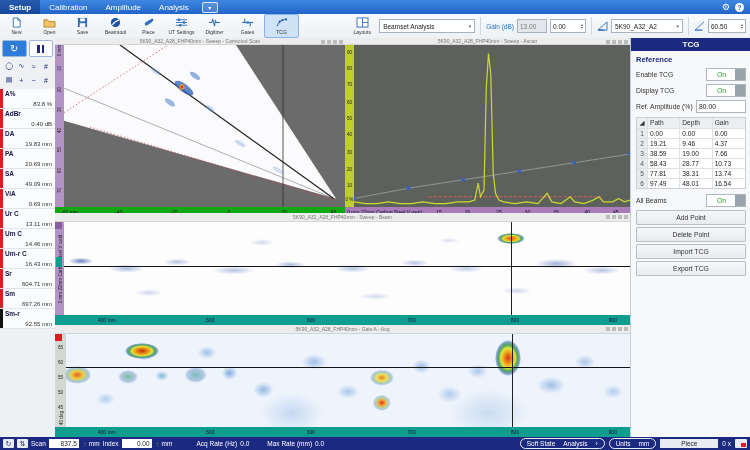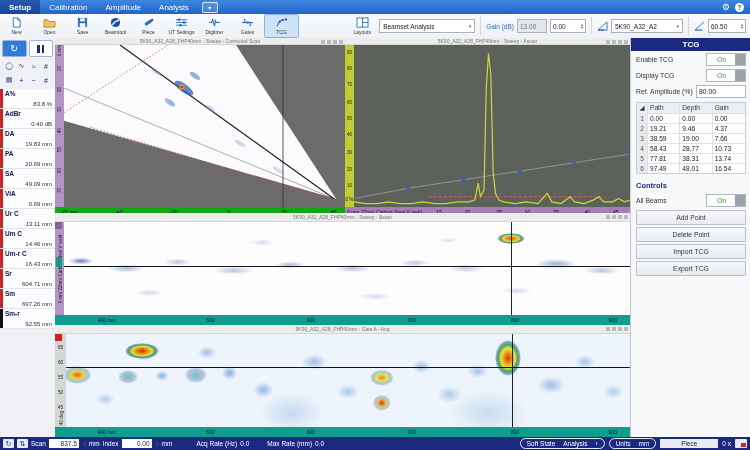--- a/index.html
+++ b/index.html
@@ -561,20 +561,21 @@
       <span class="xtick" style="left:80%">800</span>
       <span class="xtick" style="left:97%">900</span>
     </div>
   </div>
 </div>
 
 <div id="panel">
   <div id="panel-header">
       <span>TCG</span>
     </div>
+  <div class="sec-lbl">Reference</div>
   <div class="prow">
     <span class="pl">Enable TCG</span>
     <div class="toggle">
         <span class="on">On</span>
         <span class="knob"></span>
       </div>
   </div>
   <div class="prow">
     <span class="pl">Display TCG</span>
     <div class="toggle">
@@ -625,21 +626,20 @@
         <span class="tcell">38.31</span>
         <span class="tcell">13.74</span>
       </div>
     <div class="trow">
         <span class="tcell tnum">6</span>
         <span class="tcell">97.49</span>
         <span class="tcell">48.01</span>
         <span class="tcell">16.54</span>
       </div>
   </div>
-  <div class="sec-lbl">Controls</div>
   <div class="prow">
     <span class="pl">All Beams</span>
     <div class="toggle">
         <span class="on">On</span>
         <span class="knob"></span>
       </div>
   </div>
   <div class="panel-btn">Add Point</div>
   <div class="panel-btn">Delete Point</div>
   <div class="panel-btn">Import TCG</div>

